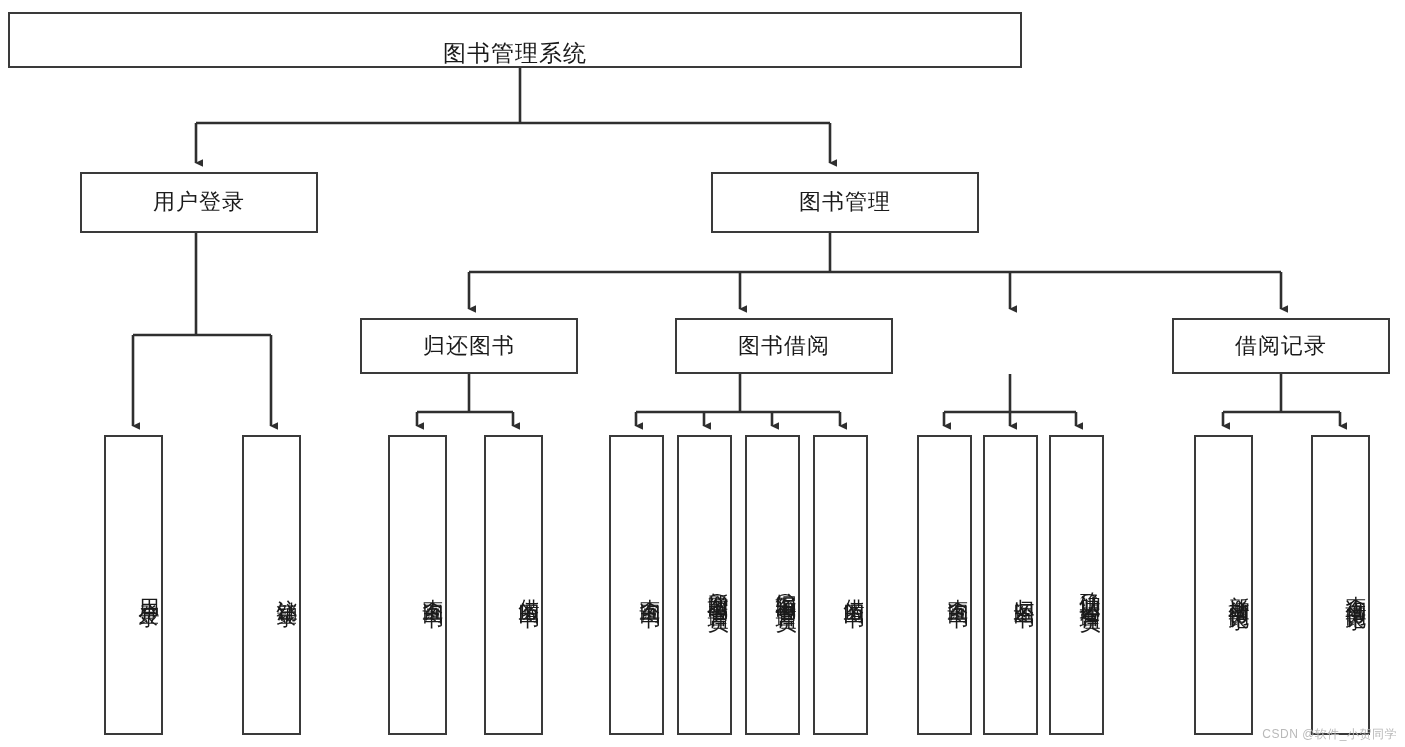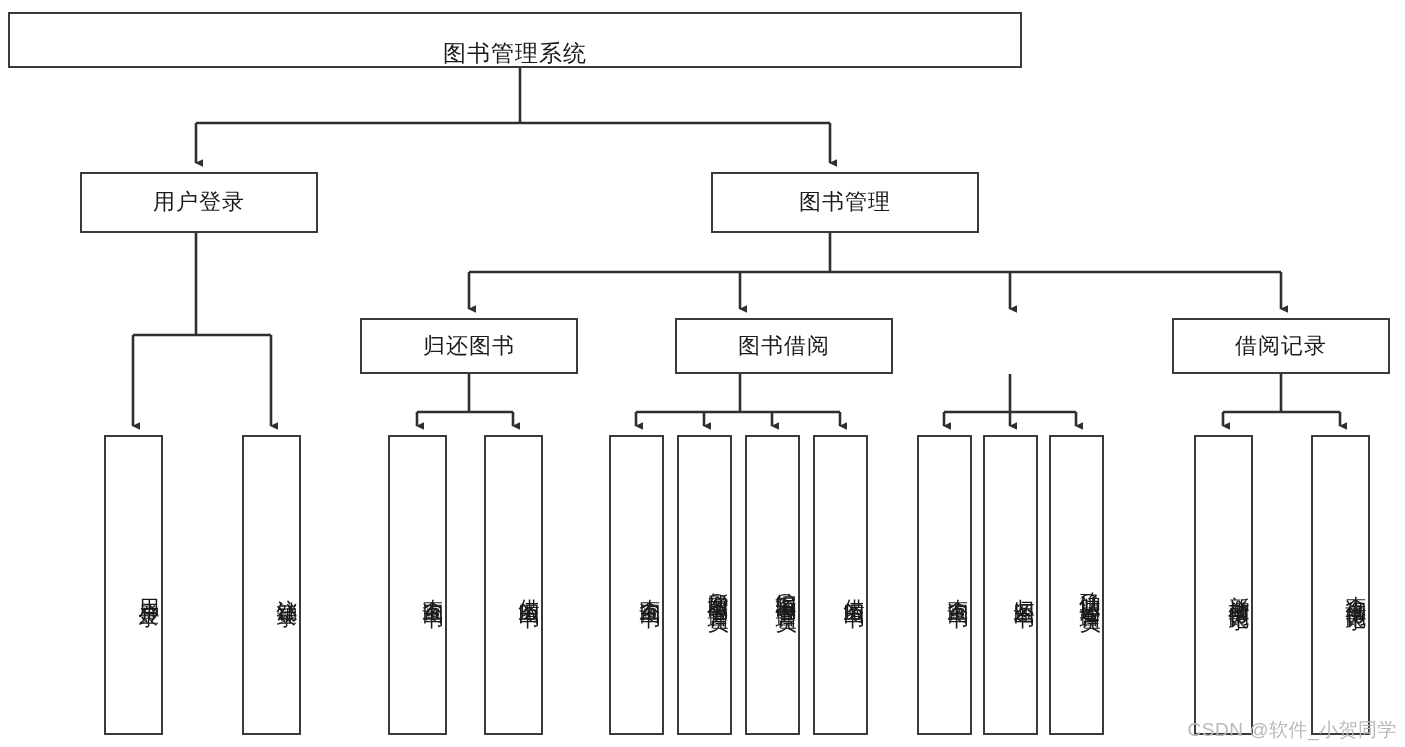--- a/index.html
+++ b/index.html
@@ -57,21 +57,21 @@
   .node.vert .vtext {
     writing-mode: vertical-rl;
     text-orientation: upright;
     display: block;
     white-space: nowrap;
   }
   .watermark {
     position: absolute;
     right: 8px;
     bottom: 4px;
-    font-size: 19px;
+    font-size: 12px;
     color: #b9b9b9;
     letter-spacing: 0.5px;
     white-space: nowrap;
     font-family: "Liberation Sans", "DejaVu Sans", sans-serif;
   }
 </style>
 </head>
 <body>
 
 <div id="canvas">

